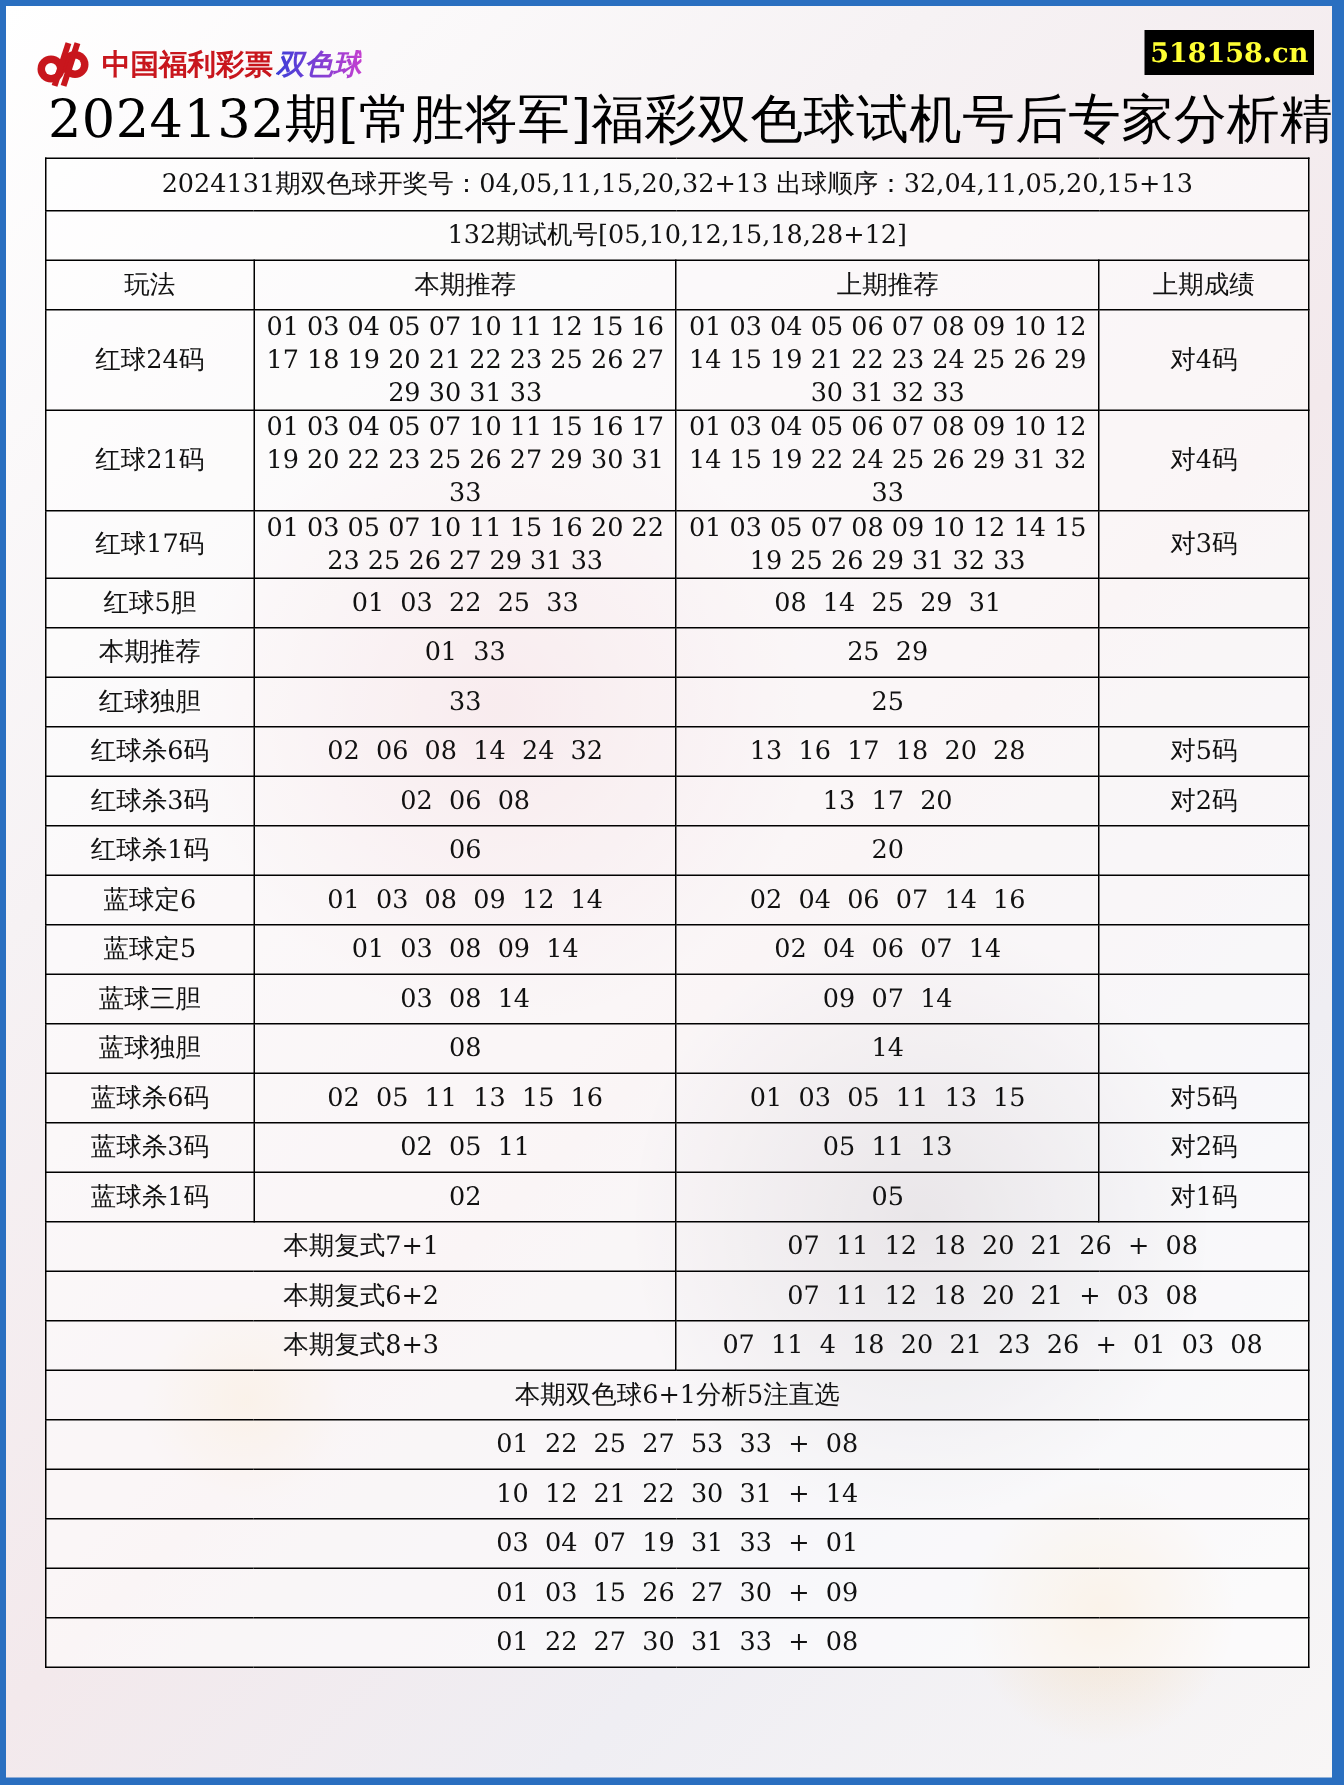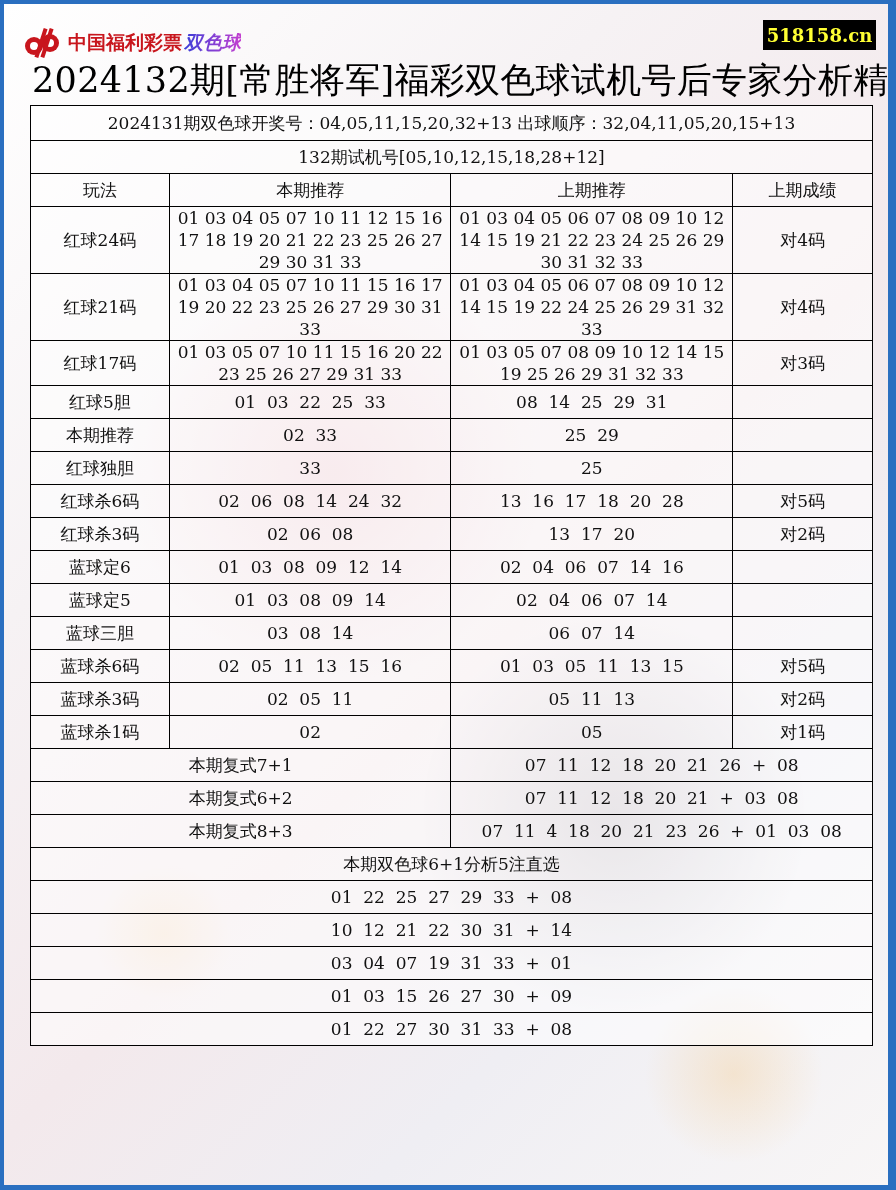--- a/index.html
+++ b/index.html
@@ -135,21 +135,21 @@
     </tr>
 
     <tr class="tall-row">
       <td>红球5胆</td>
       <td style="white-space:pre">01  03  22  25  33</td>
       <td style="white-space:pre">08  14  25  29  31</td>
       <td></td>
     </tr>
     <tr class="tall-row">
       <td>本期推荐</td>
-      <td style="white-space:pre">02  33</td>
+      <td style="white-space:pre">01  33</td>
       <td style="white-space:pre">25  29</td>
       <td></td>
     </tr>
     <tr class="tall-row">
       <td>红球独胆</td>
       <td style="white-space:pre">33</td>
       <td style="white-space:pre">25</td>
       <td></td>
     </tr>
     <tr class="tall-row">
@@ -158,35 +158,47 @@
       <td style="white-space:pre">13  16  17  18  20  28</td>
       <td>对5码</td>
     </tr>
     <tr class="tall-row">
       <td>红球杀3码</td>
       <td style="white-space:pre">02  06  08</td>
       <td style="white-space:pre">13  17  20</td>
       <td>对2码</td>
     </tr>
     <tr class="tall-row">
+      <td>红球杀1码</td>
+      <td style="white-space:pre">06</td>
+      <td style="white-space:pre">20</td>
+      <td></td>
+    </tr>
+    <tr class="tall-row">
       <td>蓝球定6</td>
       <td style="white-space:pre">01  03  08  09  12  14</td>
       <td style="white-space:pre">02  04  06  07  14  16</td>
       <td></td>
     </tr>
     <tr class="tall-row">
       <td>蓝球定5</td>
       <td style="white-space:pre">01  03  08  09  14</td>
       <td style="white-space:pre">02  04  06  07  14</td>
       <td></td>
     </tr>
     <tr class="tall-row">
       <td>蓝球三胆</td>
       <td style="white-space:pre">03  08  14</td>
-      <td style="white-space:pre">06  07  14</td>
+      <td style="white-space:pre">09  07  14</td>
+      <td></td>
+    </tr>
+    <tr class="tall-row">
+      <td>蓝球独胆</td>
+      <td style="white-space:pre">08</td>
+      <td style="white-space:pre">14</td>
       <td></td>
     </tr>
     <tr class="tall-row">
       <td>蓝球杀6码</td>
       <td style="white-space:pre">02  05  11  13  15  16</td>
       <td style="white-space:pre">01  03  05  11  13  15</td>
       <td>对5码</td>
     </tr>
     <tr class="tall-row">
       <td>蓝球杀3码</td>
@@ -211,21 +223,21 @@
     </tr>
     <tr class="tall-row">
       <td colspan="2">本期复式8+3</td>
       <td colspan="2" style="white-space:pre">07  11  4  18  20  21  23  26  +  01  03  08</td>
     </tr>
 
     <tr class="tall-row">
       <td colspan="4">本期双色球6+1分析5注直选</td>
     </tr>
     <tr class="tall-row">
-      <td colspan="4" style="white-space:pre">01  22  25  27  29  33  +  08</td>
+      <td colspan="4" style="white-space:pre">01  22  25  27  53  33  +  08</td>
     </tr>
     <tr class="tall-row">
       <td colspan="4" style="white-space:pre">10  12  21  22  30  31  +  14</td>
     </tr>
     <tr class="tall-row">
       <td colspan="4" style="white-space:pre">03  04  07  19  31  33  +  01</td>
     </tr>
     <tr class="tall-row">
       <td colspan="4" style="white-space:pre">01  03  15  26  27  30  +  09</td>
     </tr>

